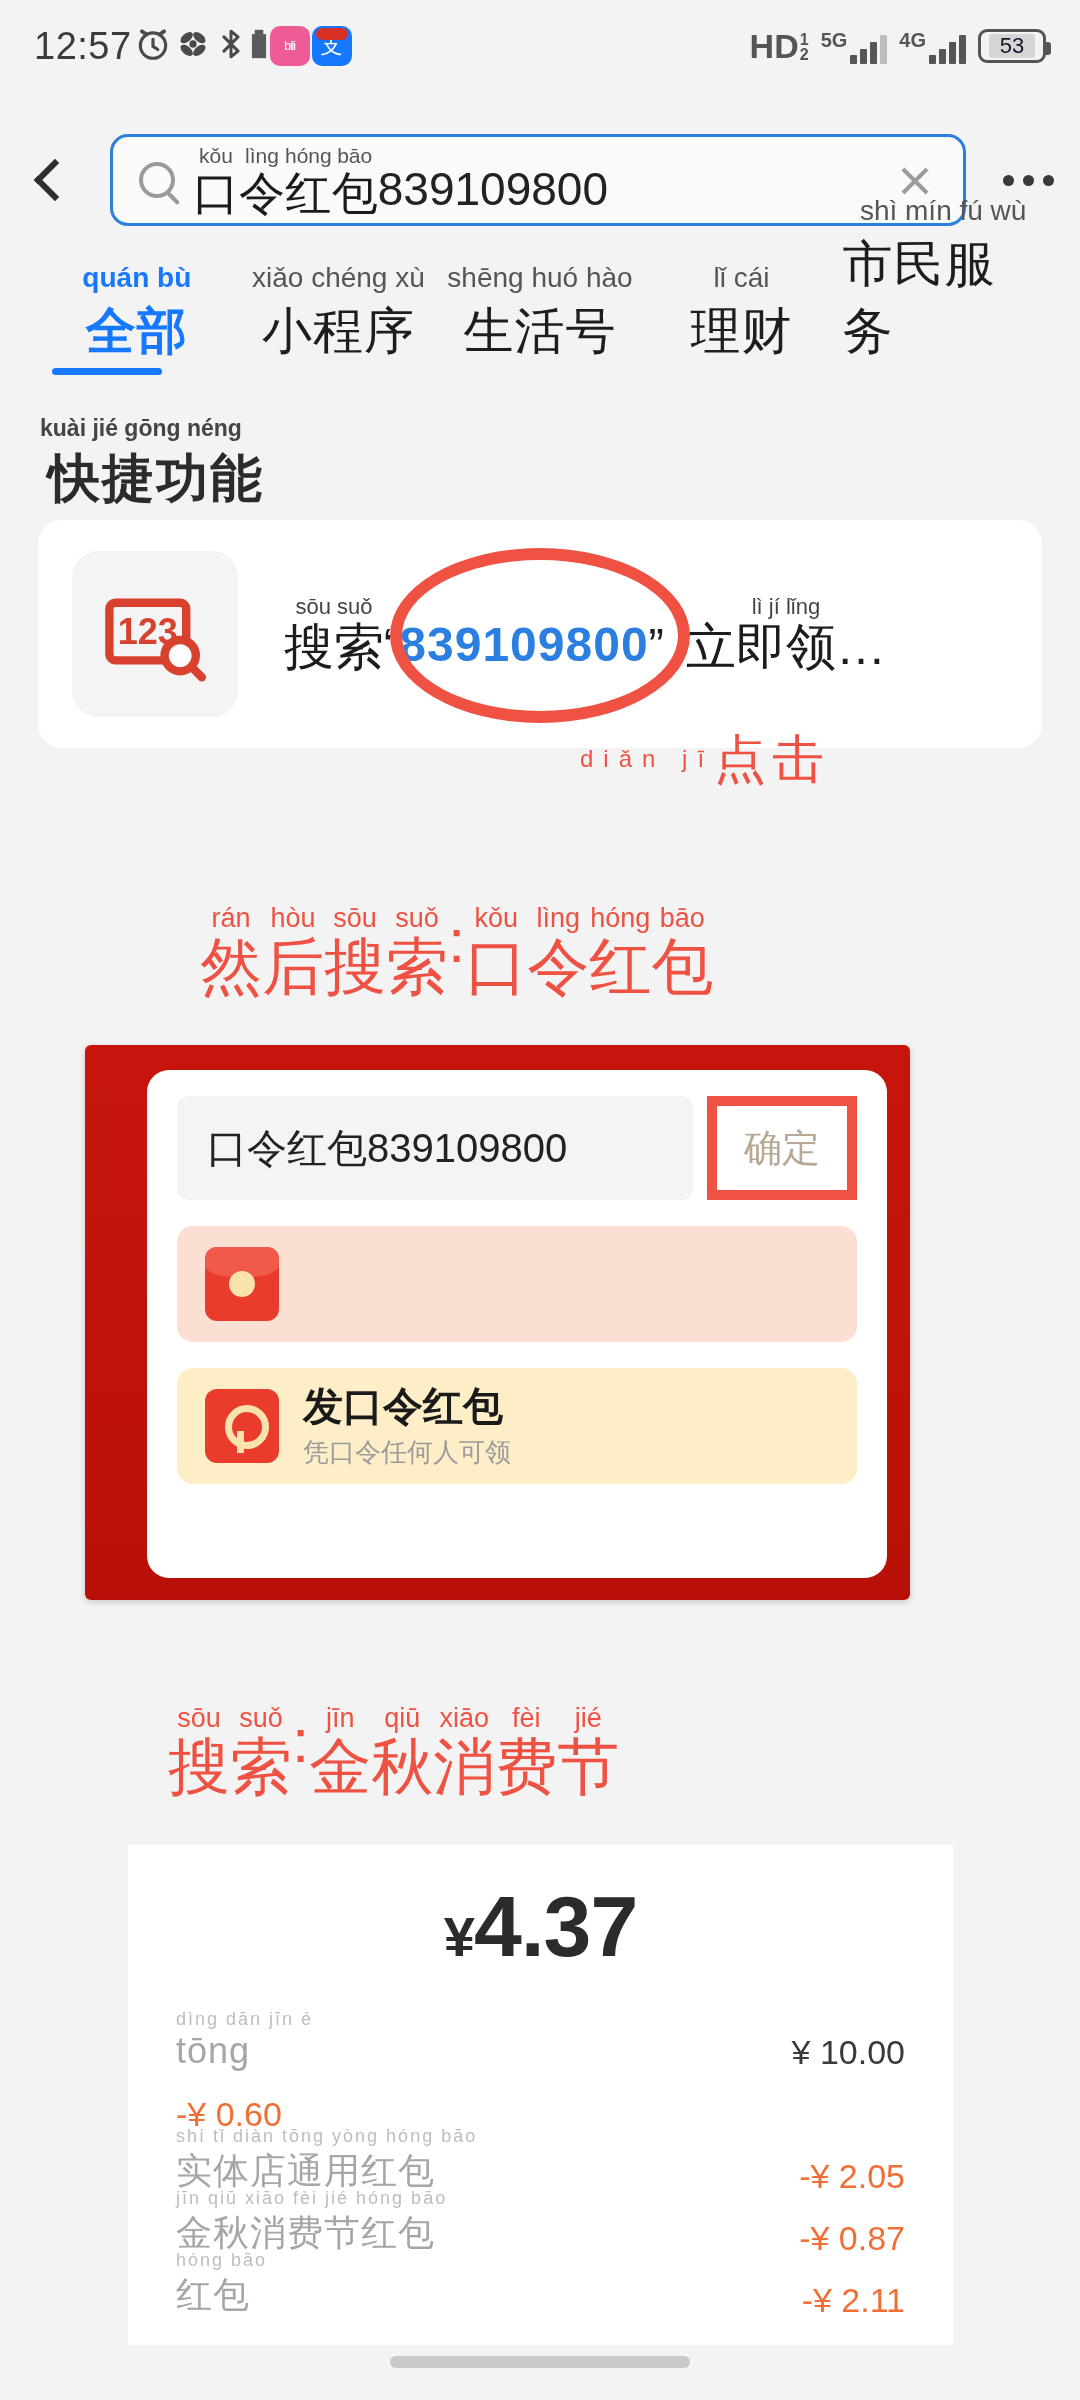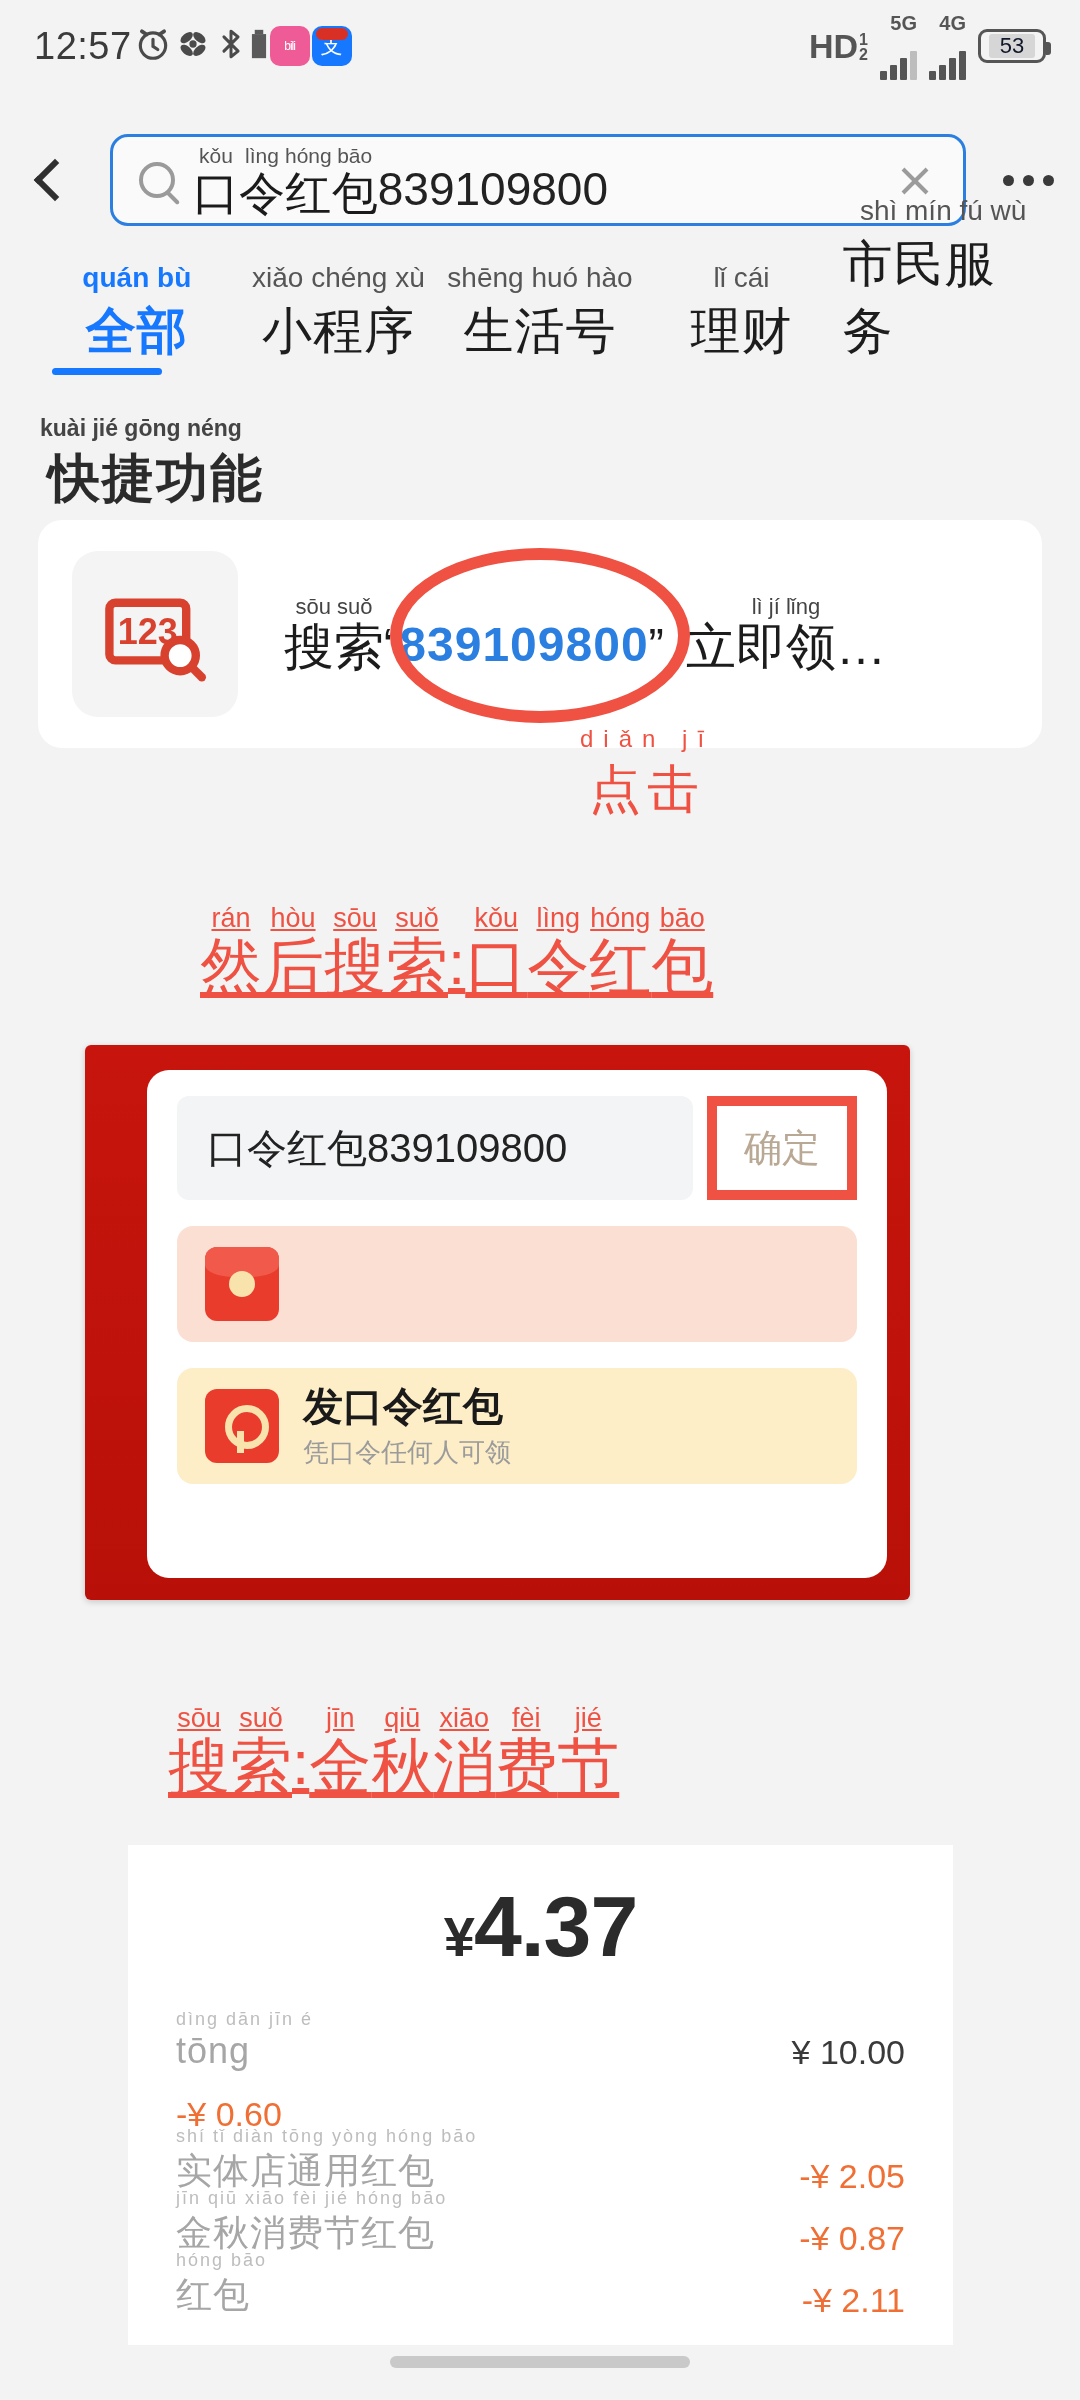--- a/index.html
+++ b/index.html
@@ -17,21 +17,21 @@
     position:absolute; left:0; top:0; width:1080px; height:92px;
     display:flex; align-items:center; padding:0 34px;
   }
   .sb-left{ display:flex; align-items:center; gap:2px; }
   .sb-time{ font-size:38px; color:#3b3b3b; letter-spacing:.5px; }
   .sb-right{ margin-left:auto; display:flex; align-items:center; gap:12px; }
   .ico{ display:inline-block; }
   .hd-wrap{ display:flex; align-items:flex-end; color:#555; font-size:34px; font-weight:700; }
   .hd-frac{ display:inline-flex; flex-direction:column; font-size:16px; line-height:.95;
             font-weight:700; margin-left:1px; margin-bottom:3px; }
-  .net{ display:flex; align-items:flex-end; gap:3px;flex-direction:column; }
+  .net{ display:flex; align-items:flex-end; gap:3px; }
   .net-label{ font-size:20px; font-weight:700; color:#555; margin-bottom:12px; }
   .bars{ display:flex; align-items:flex-end; gap:3px; height:30px; }
   .bars i{ width:7px; background:#555; display:block; border-radius:1px; }
   .bars i:nth-child(1){ height:9px; }
   .bars i:nth-child(2){ height:15px; }
   .bars i:nth-child(3){ height:22px; }
   .bars i:nth-child(4){ height:29px; }
   .bars.dim i:nth-child(4){ background:#bdbdbd; }
   .battery{ width:68px; height:34px; border:3px solid #555; border-radius:9px;
             position:relative; display:flex; align-items:center; justify-content:center; }
@@ -94,26 +94,26 @@
   #quick-icon{ width:166px; height:166px; background:#f4f4f4; border-radius:26px; flex:none;
                position:relative; display:flex; align-items:center; justify-content:center; }
   #quick-text{ display:flex; align-items:flex-end; margin-left:46px; position:relative; }
   #quick-text .hz{ font-size:50px; color:#1c1c1c; }
   #quick-text .py{ font-size:22px; color:#444; }
   .num-hl{ color:#2a7fe0; font-size:48px; font-weight:700; letter-spacing:1px; }
   .quote{ font-size:46px; color:#1c1c1c; }
   #ellipse-annot{ position:absolute; left:390px; top:548px; width:300px; height:175px;
                   border:12px solid #ef5142; border-radius:50%; pointer-events:none; }
   #click-annot{ position:absolute; left:580px; top:725px;
-                display:flex; flex-direction:column; align-items:center; }
+                display:flex; align-items:center; }
   #click-annot .py{ font-size:24px; color:#ef5142; margin-bottom:2px; letter-spacing:10px; }
   #click-annot .hz{ font-size:52px; color:#ef5142; letter-spacing:6px; }
 
   
-  .annot-line{ position:absolute; display:flex; align-items:flex-end; color:#ef5142;text-decoration:underline; }
+  .annot-line{ position:absolute; display:flex; align-items:flex-start; color:#ef5142; }
   .annot-line .ruby .py{ color:#ef5142; font-size:27px; }
   .annot-line .ruby .hz{ color:#ef5142; font-size:62px; }
   .annot-line .plain{ font-size:62px; color:#ef5142; }
   #annot-then{ left:200px; top:905px; }
   #annot-search-festival{ left:168px; top:1705px; }
 
   
   #redpacket-card{ position:absolute; left:85px; top:1045px; width:825px; height:555px;
       background:linear-gradient(180deg,#c7150d 0%,#b81008 100%); border-radius:6px;
       box-shadow:0 2px 6px rgba(0,0,0,.18); }

